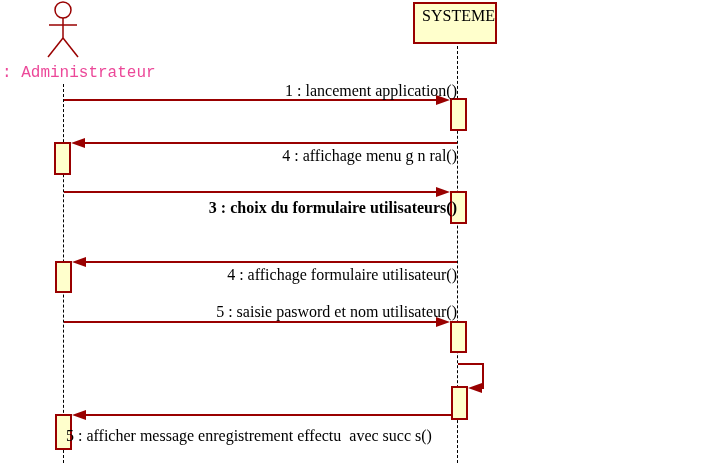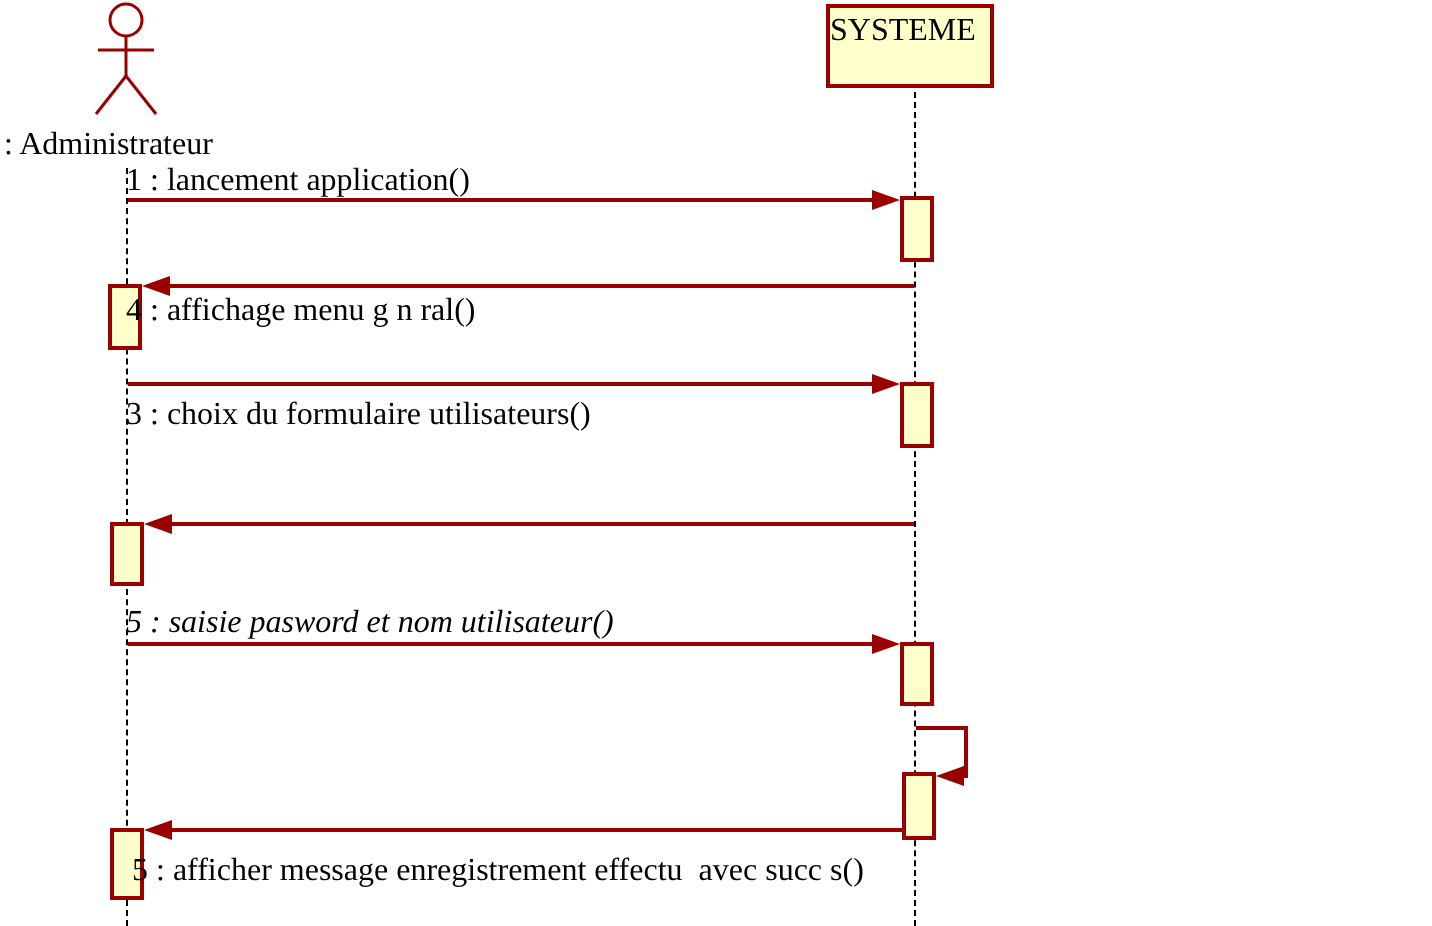--- a/index.html
+++ b/index.html
@@ -23,28 +23,28 @@
     border-left:14px solid #990000;
   }
   .arrow-l {
     position:absolute; width:0; height:0;
     border-top:5px solid transparent; border-bottom:5px solid transparent;
     border-right:14px solid #990000;
   }
   .msg-label {
     position:absolute; font-size:16px; color:#000000; white-space:pre; line-height:17px;
   }
-  .centered { left:63px; width:394px; text-align:left; }
+  .centered { left:63px; width:394px; text-align:right; }
   #system-box {
     position:absolute; left:413px; top:2px; width:84px; height:42px;
     box-sizing:border-box; background:#FFFFCC; border:2px solid #990000;
-    text-align:left; padding-top:3px; font-size:16px; color:#000000;
+    text-align:right; padding-top:3px; font-size:16px; color:#000000;
   }
   #actor-label {
-    position:absolute; left:2px; top:64px; font-size:16px; color:#000000; white-space:pre;
+    position:absolute; left:2px; top:64px; font-size:16px; color:#ec4899; white-space:pre;font-family:Liberation Mono, monospace;
   }
 </style>
 </head>
 <body>
 
 <div id="canvas">
 
   <svg class="abs" style="left:44px; top:0px;" width="40" height="60" viewBox="0 0 40 60">
     <circle cx="19" cy="10" r="8" fill="none" stroke="#990000" stroke-width="1.5"></circle>
     <line x1="19" y1="18" x2="19" y2="38" stroke="#990000" stroke-width="1.5"></line>
@@ -72,28 +72,29 @@
   <div class="msg-line" style="left:64px; top:99px; width:372px;"></div>
   <div class="arrow-r" style="left:436px; top:95px;"></div>
   <div class="msg-label centered" style="top:82px;">1 : lancement application()</div>
 
   <div class="msg-line" style="left:85px; top:142px; width:372px;"></div>
   <div class="arrow-l" style="left:71px; top:138px;"></div>
   <div class="msg-label centered" style="top:147px;">4 : affichage menu g n ral()</div>
 
   <div class="msg-line" style="left:64px; top:191px; width:372px;"></div>
   <div class="arrow-r" style="left:436px; top:187px;"></div>
-  <div class="msg-label centered" style="top:199px;">3 : choix du formulaire utilisateurs()</div>
+  <div class="msg-label centered" style="top:199px;font-weight:bold;">3 : choix du formulaire utilisateurs()</div>
 
   <div class="msg-line" style="left:86px; top:261px; width:371px;"></div>
   <div class="arrow-l" style="left:72px; top:257px;"></div>
+  <div class="msg-label centered" style="top:266px;">4 : affichage formulaire utilisateur()</div>
 
   <div class="msg-line" style="left:64px; top:321px; width:372px;"></div>
   <div class="arrow-r" style="left:436px; top:317px;"></div>
-  <div class="msg-label centered" style="top:303px;font-style:italic;">5 : saisie pasword et nom utilisateur()</div>
+  <div class="msg-label centered" style="top:303px;">5 : saisie pasword et nom utilisateur()</div>
 
   <div class="msg-line" style="left:458px; top:363px; width:26px;"></div>
   <div class="msg-vline" style="left:482px; top:363px; height:26px;"></div>
   <div class="msg-line" style="left:480px; top:387px; width:4px;"></div>
   <div class="arrow-l" style="left:468px; top:383px;"></div>
 
   <div class="msg-line" style="left:86px; top:414px; width:365px;"></div>
   <div class="arrow-l" style="left:72px; top:410px;"></div>
   <div class="msg-label" style="left:66px; top:427px;">5 : afficher message enregistrement effectu  avec succ s()</div>
 

